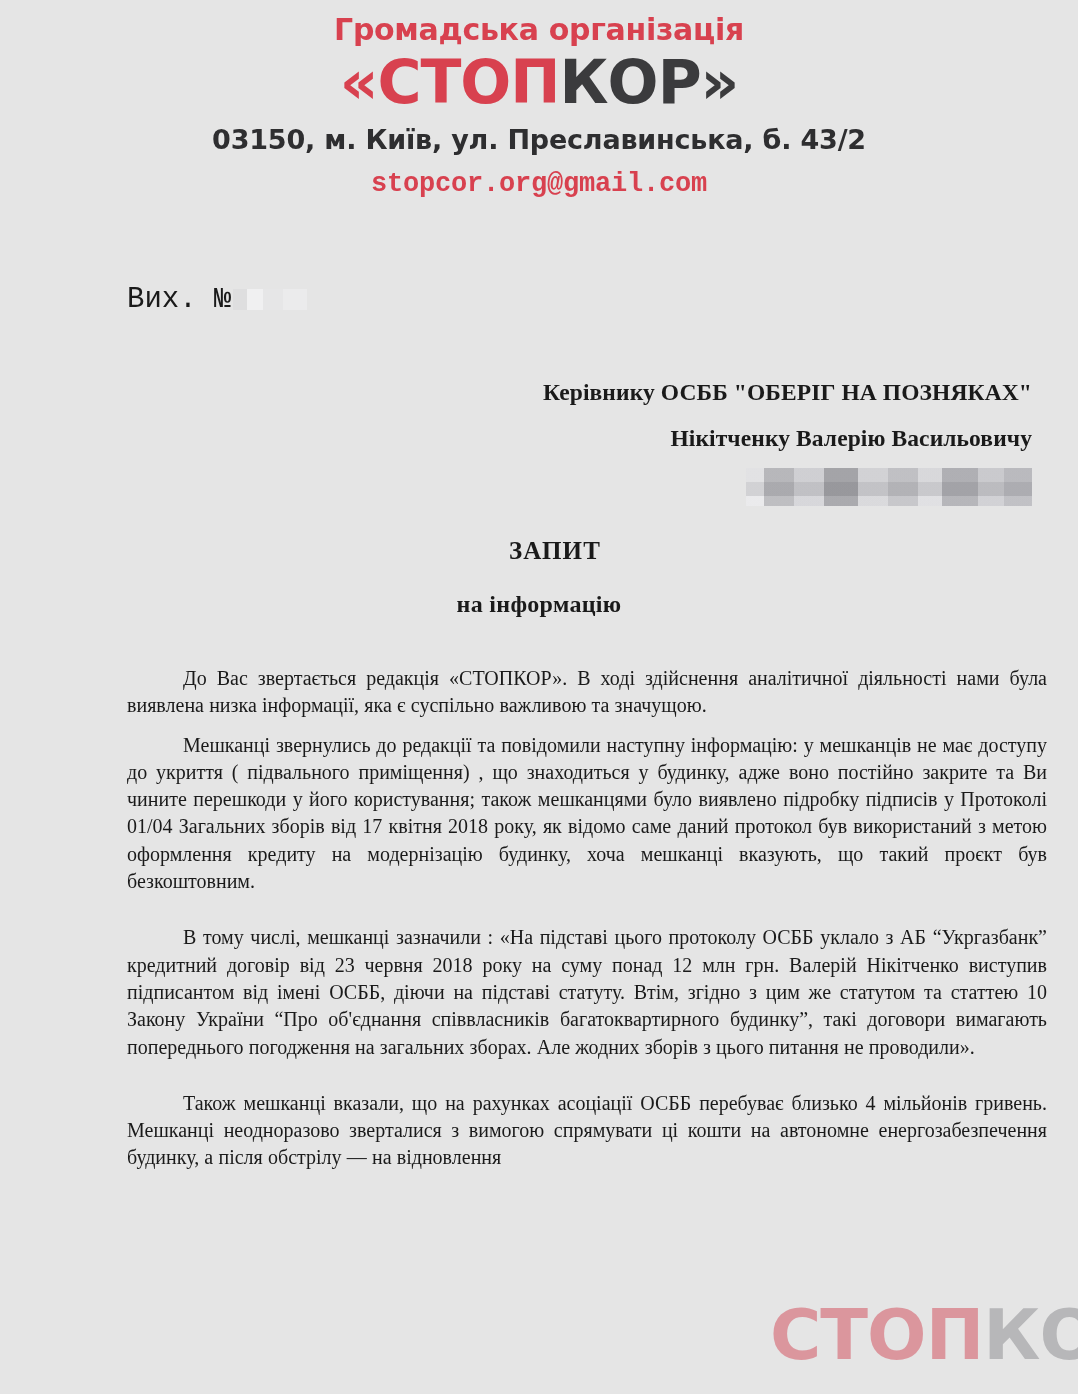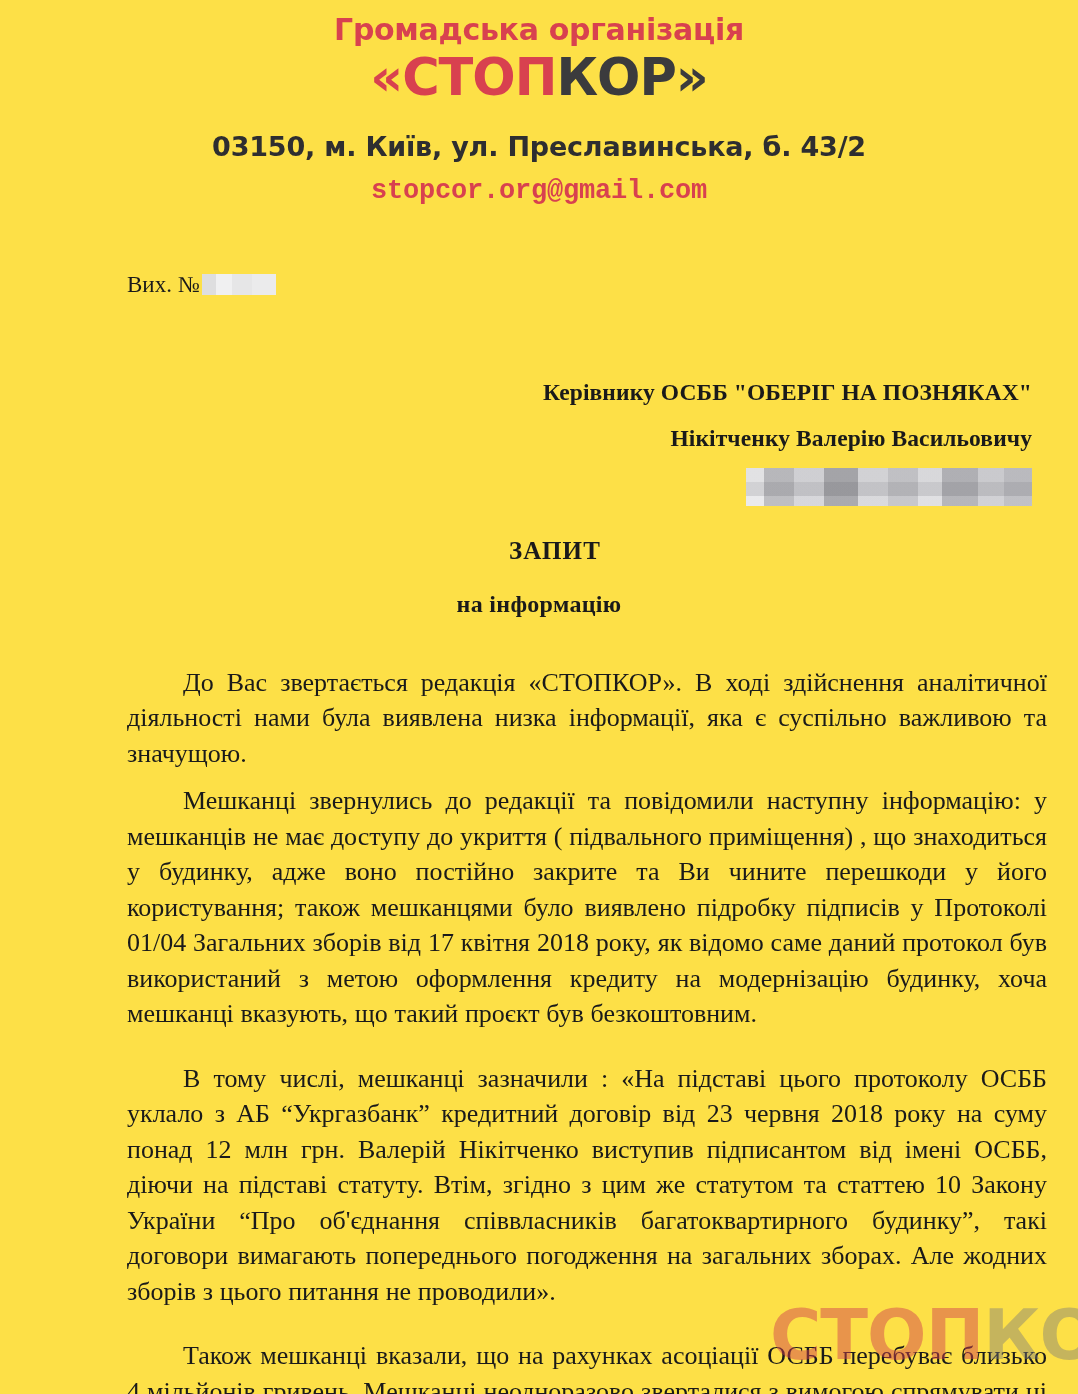--- a/index.html
+++ b/index.html
@@ -14,71 +14,72 @@
     position: relative;
     overflow: hidden;
     font-family: "Liberation Serif", "DejaVu Serif", serif;
     color: #1a1a1a;
     -webkit-font-smoothing: antialiased;
   }
 
   .page {
     position: absolute;
     inset: 0;
-    background: #fde047;
+    background: #e5e5e5;
   }
 
   
   .letterhead {
     text-align: center;
     padding-top: 14px;
   }
   .lh-org {
     font-family: "DejaVu Sans", "Liberation Sans", sans-serif;
     font-weight: bold;
     font-size: 30px;
     letter-spacing: -0.3px;
     color: #D8414F;
     line-height: 1.05;
   }
   .lh-brand {
     font-family: "DejaVu Sans", "Liberation Sans", sans-serif;
     font-weight: bold;
-    font-size: 51px;
+    font-size: 60px;
     line-height: 1.0;
     margin-top: 6px;
     letter-spacing: -1px;
     white-space: nowrap;
   }
   .lh-brand .red { color: #D8414F; }
   .lh-brand .dark { color: #3B3B3D; }
   .lh-address {
     font-family: "DejaVu Sans", "Liberation Sans", sans-serif;
     font-weight: bold;
     font-size: 27px;
     color: #2E2E30;
-    margin-top: 28px;
+    margin-top: 12px;
     letter-spacing: -0.2px;
   }
   .lh-email {
     font-family: Liberation Mono, monospace;
     font-weight: bold;
     font-size: 27px;
     color: #D8414F;
     margin-top: 14px;
     letter-spacing: -0.2px;
   }
 
   
   .meta {
     position: absolute;
     left: 127px;
-    top: 268px;
-    font-size: 23px;
+    top: 279px;
+    font-size: 29px;
     line-height: 1.45;
+    font-family: Liberation Mono, monospace;
   }
   .meta-row {
     display: flex;
     align-items: baseline;
     white-space: nowrap;
   }
   .redact-bar {
     display: inline-block;
     width: 74px;
     height: 21px;
@@ -152,21 +153,21 @@
   }
 
   
   .body-text {
     position: absolute;
     left: 127px;
     top: 665px;
     width: 920px;
   }
   .para {
-    font-size: 26px;
+    font-size: 20px;
     line-height: 1.365;
     text-align: justify;
     text-indent: 56px;
     margin: 0 0 17px 0;
     word-spacing: 0.2px;
   }
   .para.tight { margin-bottom: 0; }
   .gap-lg { height: 12px; }
 
   

